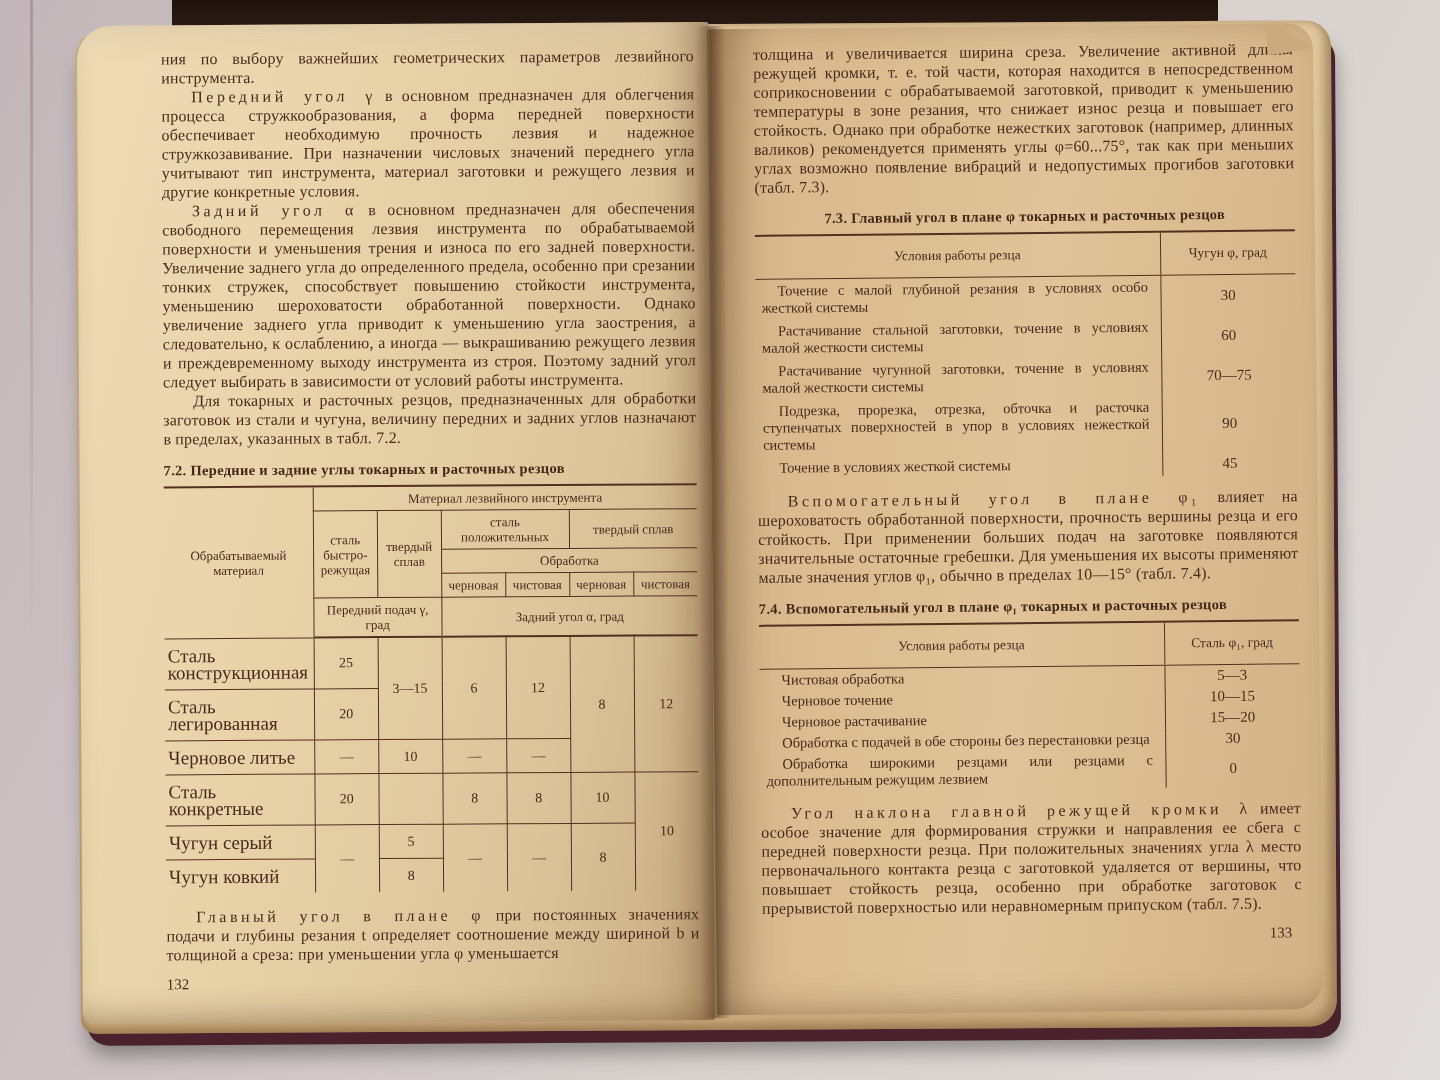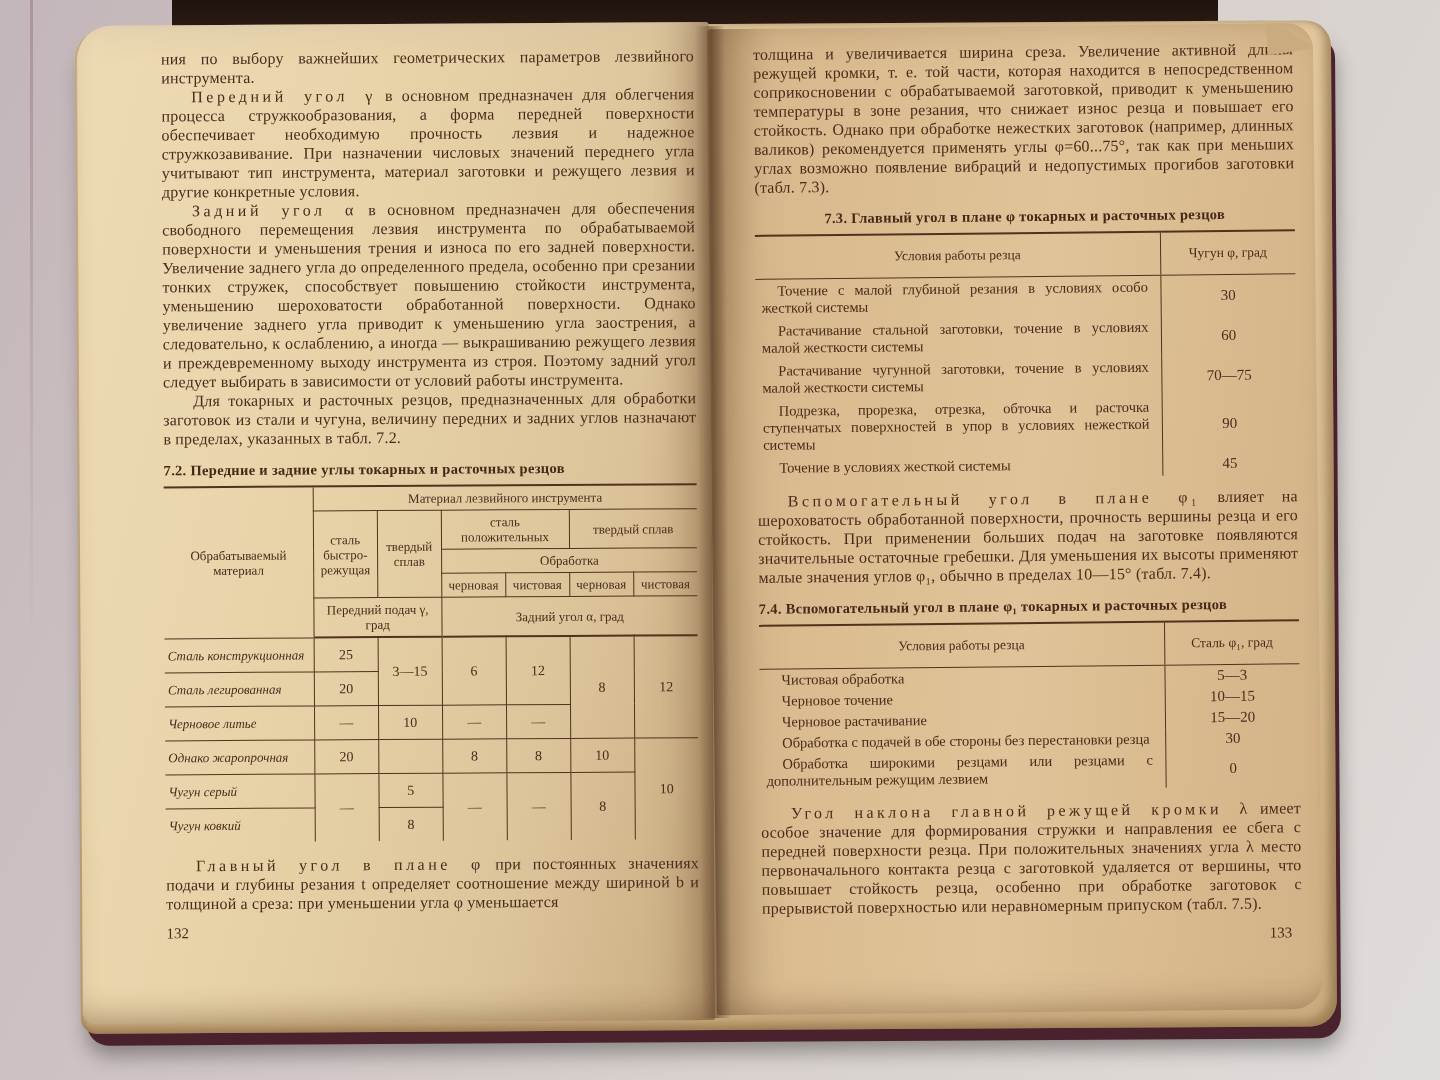--- a/index.html
+++ b/index.html
@@ -45,21 +45,21 @@
   .indent{text-indent:30px;}
   .lead{letter-spacing:3.5px;word-spacing:5px;}
   .tbl-title{font-weight:bold;font-size:14.5px;letter-spacing:.3px;margin-top:14px;
     padding-bottom:7px;border-bottom:2.5px solid #53311f;color:#452817;}
   .tbl-title.centered{text-align:center;}
   table{border-collapse:collapse;border-style:hidden;width:100%;color:#4a2b1c;}
   
   .t72 td{border:1px solid #53311f;text-align:center;vertical-align:middle;
     font-size:13px;line-height:15px;padding:4px 3px;}
   .t72 tr.hb td{border-bottom:2px solid #53311f;}
-  .t72 td.lbl{text-align:left;padding-left:8px;font-size:13px;line-height:17px;font-style:italic;}
+  .t72 td.lbl{text-align:left;padding-left:8px;font-size:19px;line-height:17px;}
   .t72 td.num{font-size:14px;}
   .t72 tr.body td{padding:8px 3px;}
   .t72 td.c1head{font-size:13px;}
   
   .t2col td{padding:3px 6px;vertical-align:middle;}
   .t2col td.val{border-left:1.4px solid #53311f;text-align:center;font-size:15px;width:25%;}
   .t2col tr.h td{border-bottom:1.6px solid #53311f;text-align:center;
     font-size:13.5px;padding:13px 4px;}
   .t2col td.cond{font-size:14.5px;line-height:17px;text-indent:16px;text-align:justify;padding-right:12px;}
   .t73 tr.r td{padding-top:3px;padding-bottom:3px;}
@@ -138,21 +138,21 @@
           <td class="num">20</td>
         </tr>
         <tr class="body">
           <td class="lbl">Черновое литье</td>
           <td class="num">—</td>
           <td class="num">10</td>
           <td class="num">—</td>
           <td class="num">—</td>
         </tr>
         <tr class="body">
-          <td class="lbl">Однако жаропрочная</td>
+          <td class="lbl">Сталь конкретные</td>
           <td class="num">20</td>
           <td class="num"></td>
           <td class="num">8</td>
           <td class="num">8</td>
           <td class="num">10</td>
           <td class="num" rowspan="3">10</td>
         </tr>
         <tr class="body">
           <td class="lbl">Чугун серый</td>
           <td class="num" rowspan="2">—</td>

